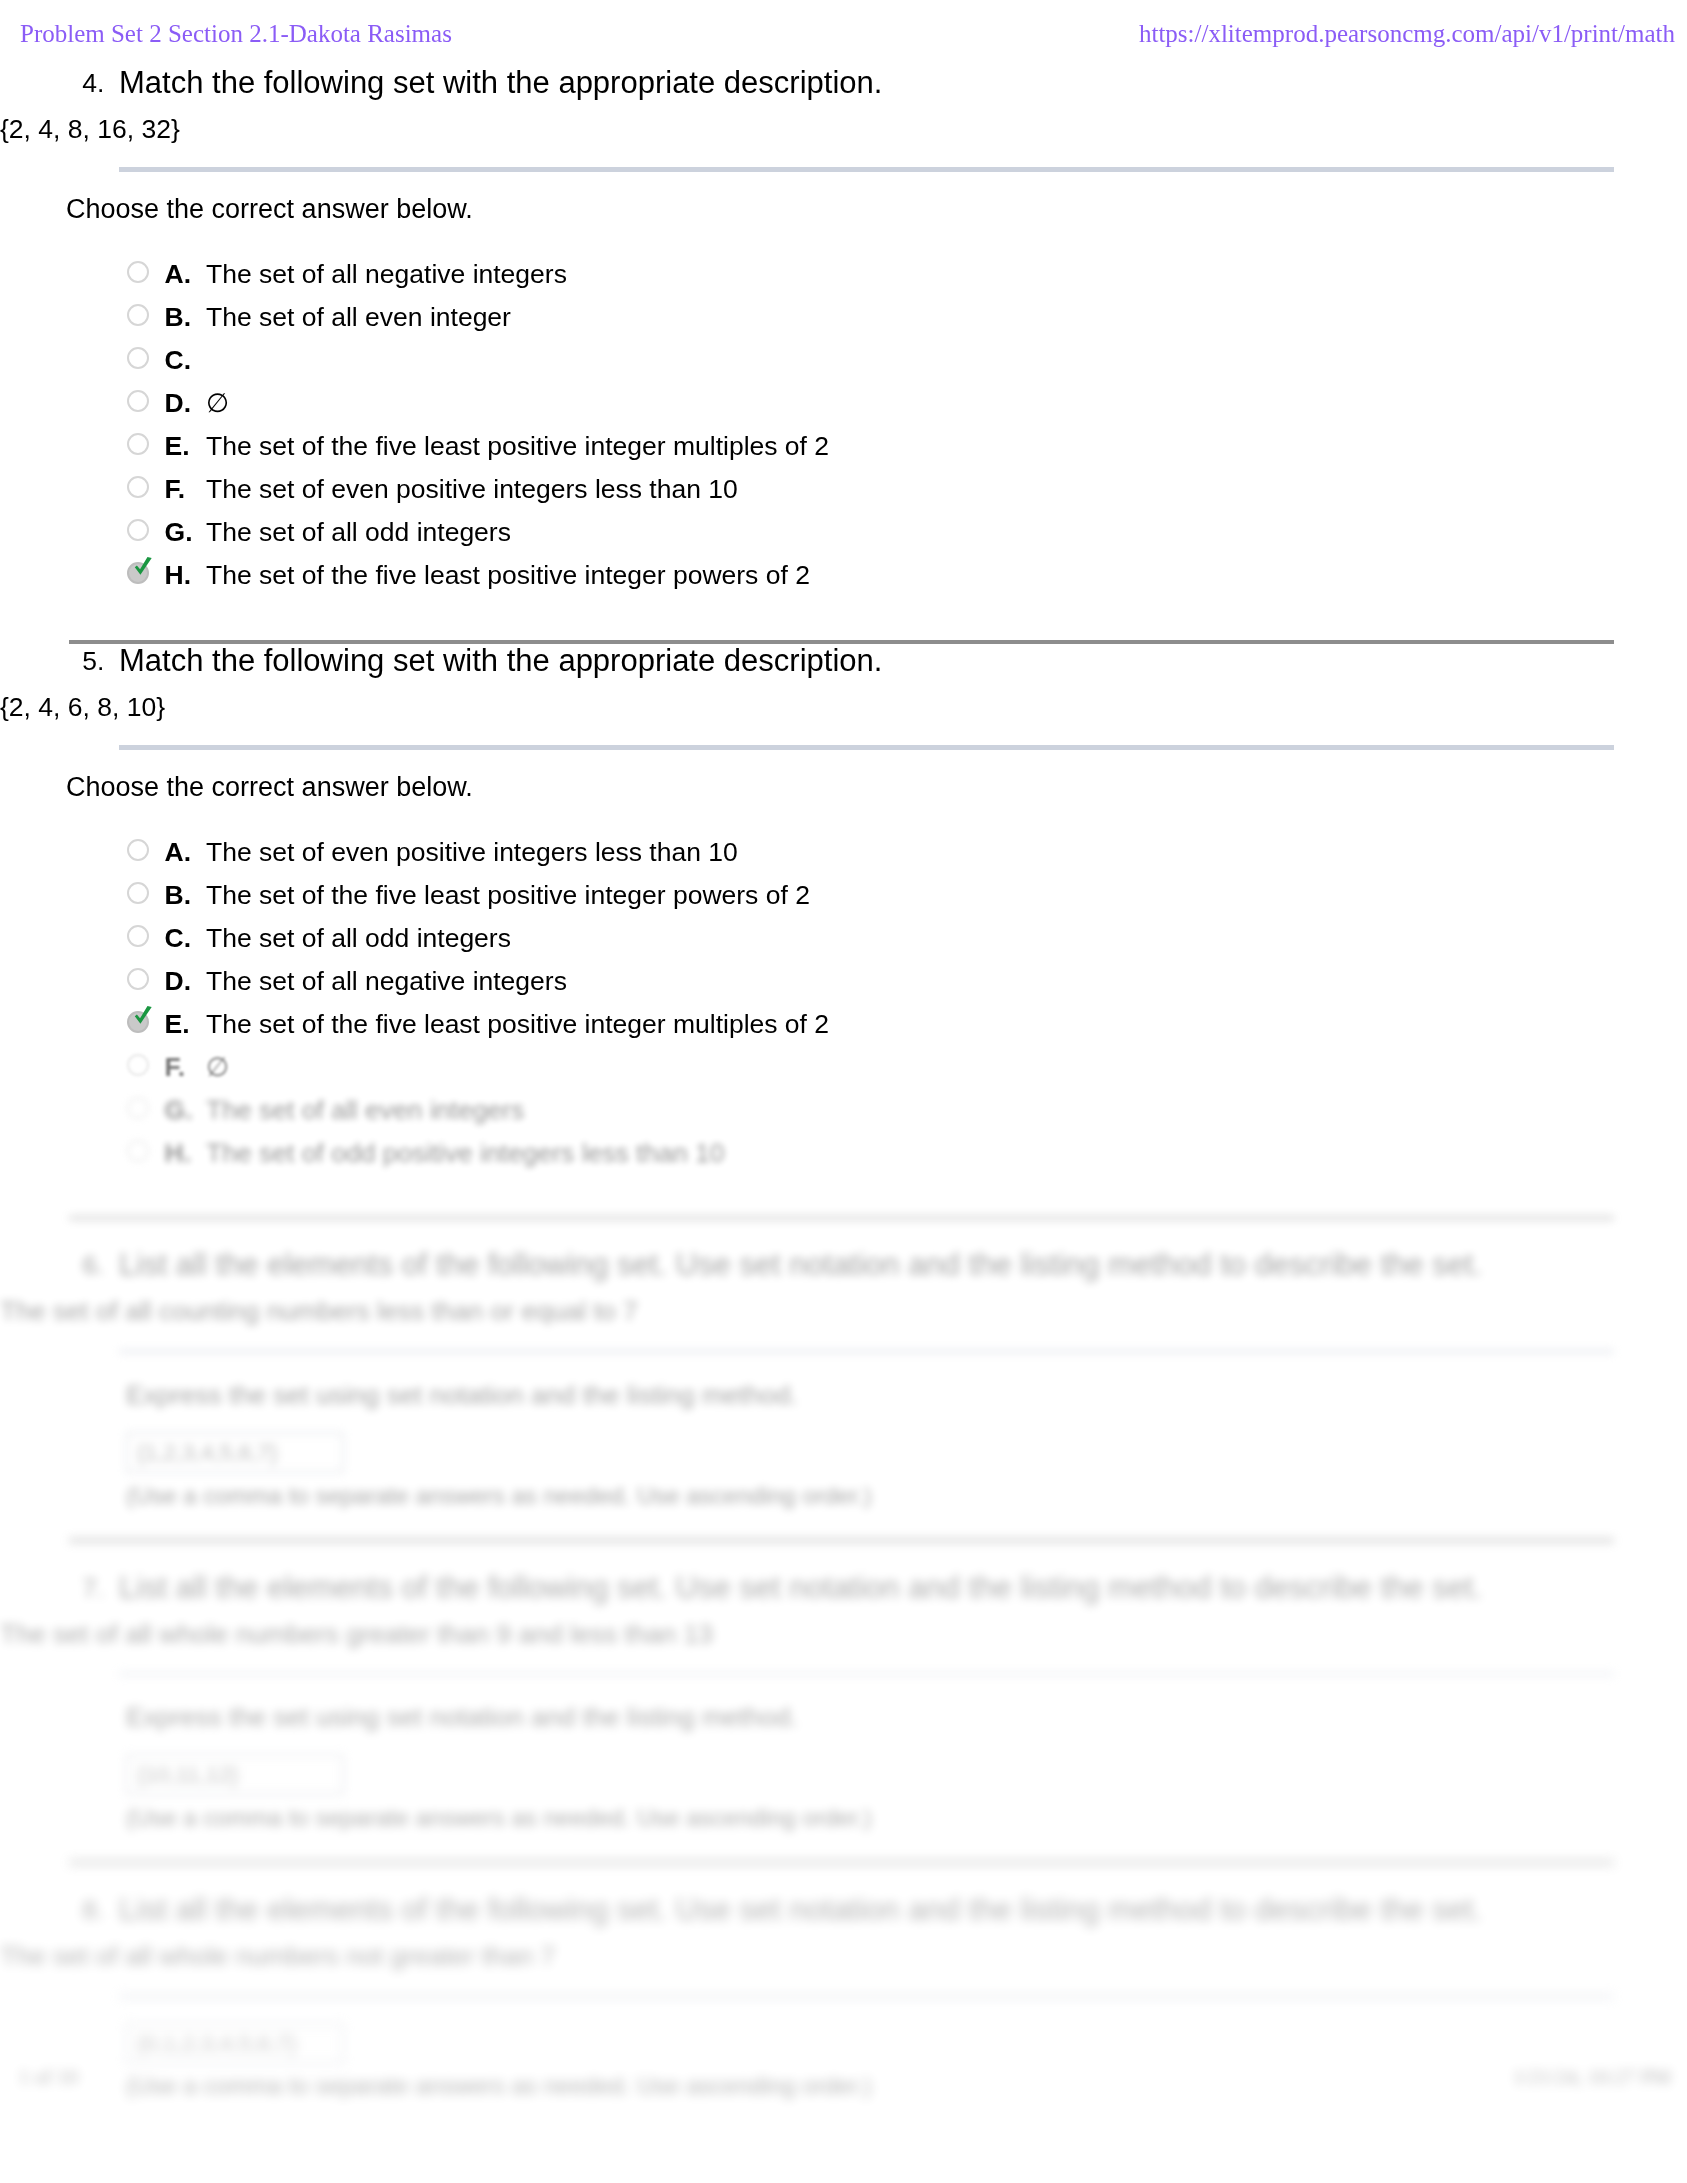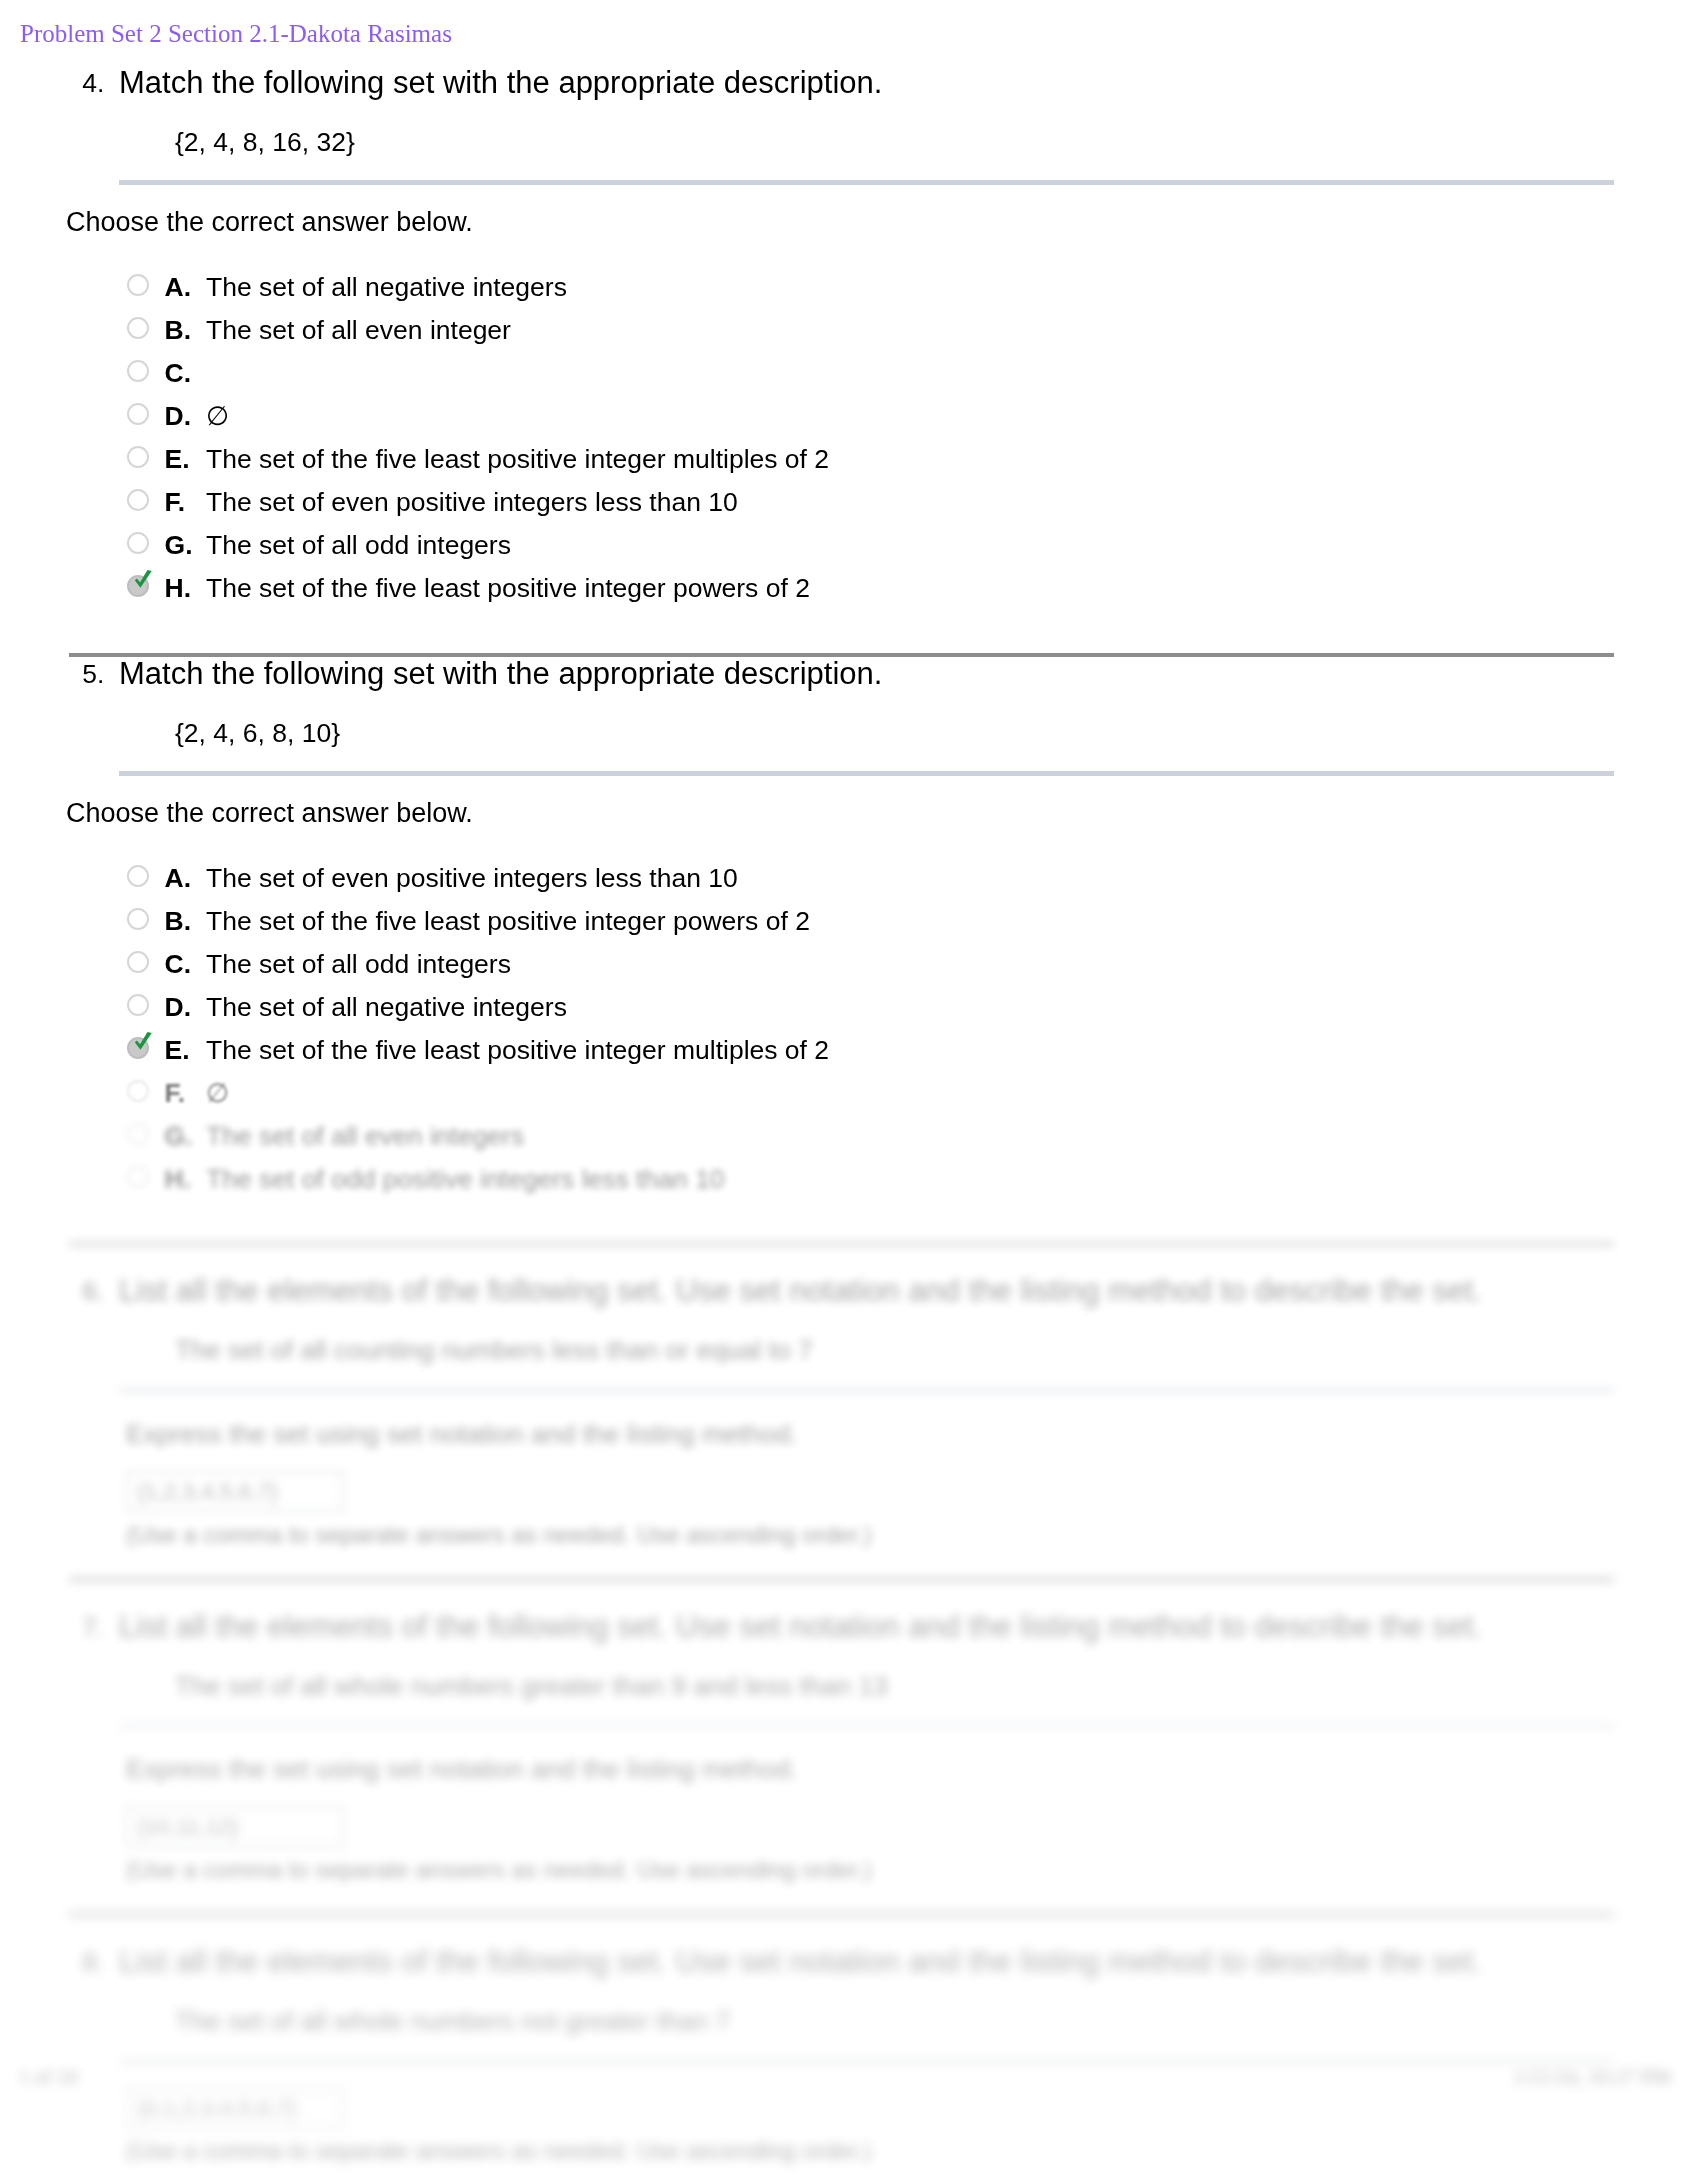--- a/index.html
+++ b/index.html
@@ -69,22 +69,21 @@
     box-sizing: border-box;
   }
   .q-prompt {
     font-size: 31px;
     line-height: 34px;
     white-space: nowrap;
   }
   .q-setline {
     font-size: 26.5px;
     line-height: 34px;
-    padding-left: 175px;
-    margin-top: 25px;
+    margin-top: 12px;
   }
 
   .rule-light {
     height: 4.6px;
     background: #ccd2dd;
     margin-left: 119px;
     margin-right: 73px;
     margin-top: 21px;
   }
   .rule-strong {
@@ -214,20 +213,21 @@
     right: 16px;
     top: 0;
     white-space: nowrap;
   }
 </style>
 </head>
 <body>
 
 <div class="page-header">
   <div class="hdr-left">Problem Set 2 Section 2.1-Dakota Rasimas</div>
+  <div class="hdr-right">https://xlitemprod.pearsoncmg.com/api/v1/print/math</div>
 </div>
 
 <div class="content">
   <div id="questions-host">
       <div class="question">
         <div class="q-row">
           <div class="q-number">4.</div>
           <div class="q-prompt">Match the following set with the appropriate description.</div>
         </div>
         <div class="q-setline">{2, 4, 8, 16, 32}</div>

